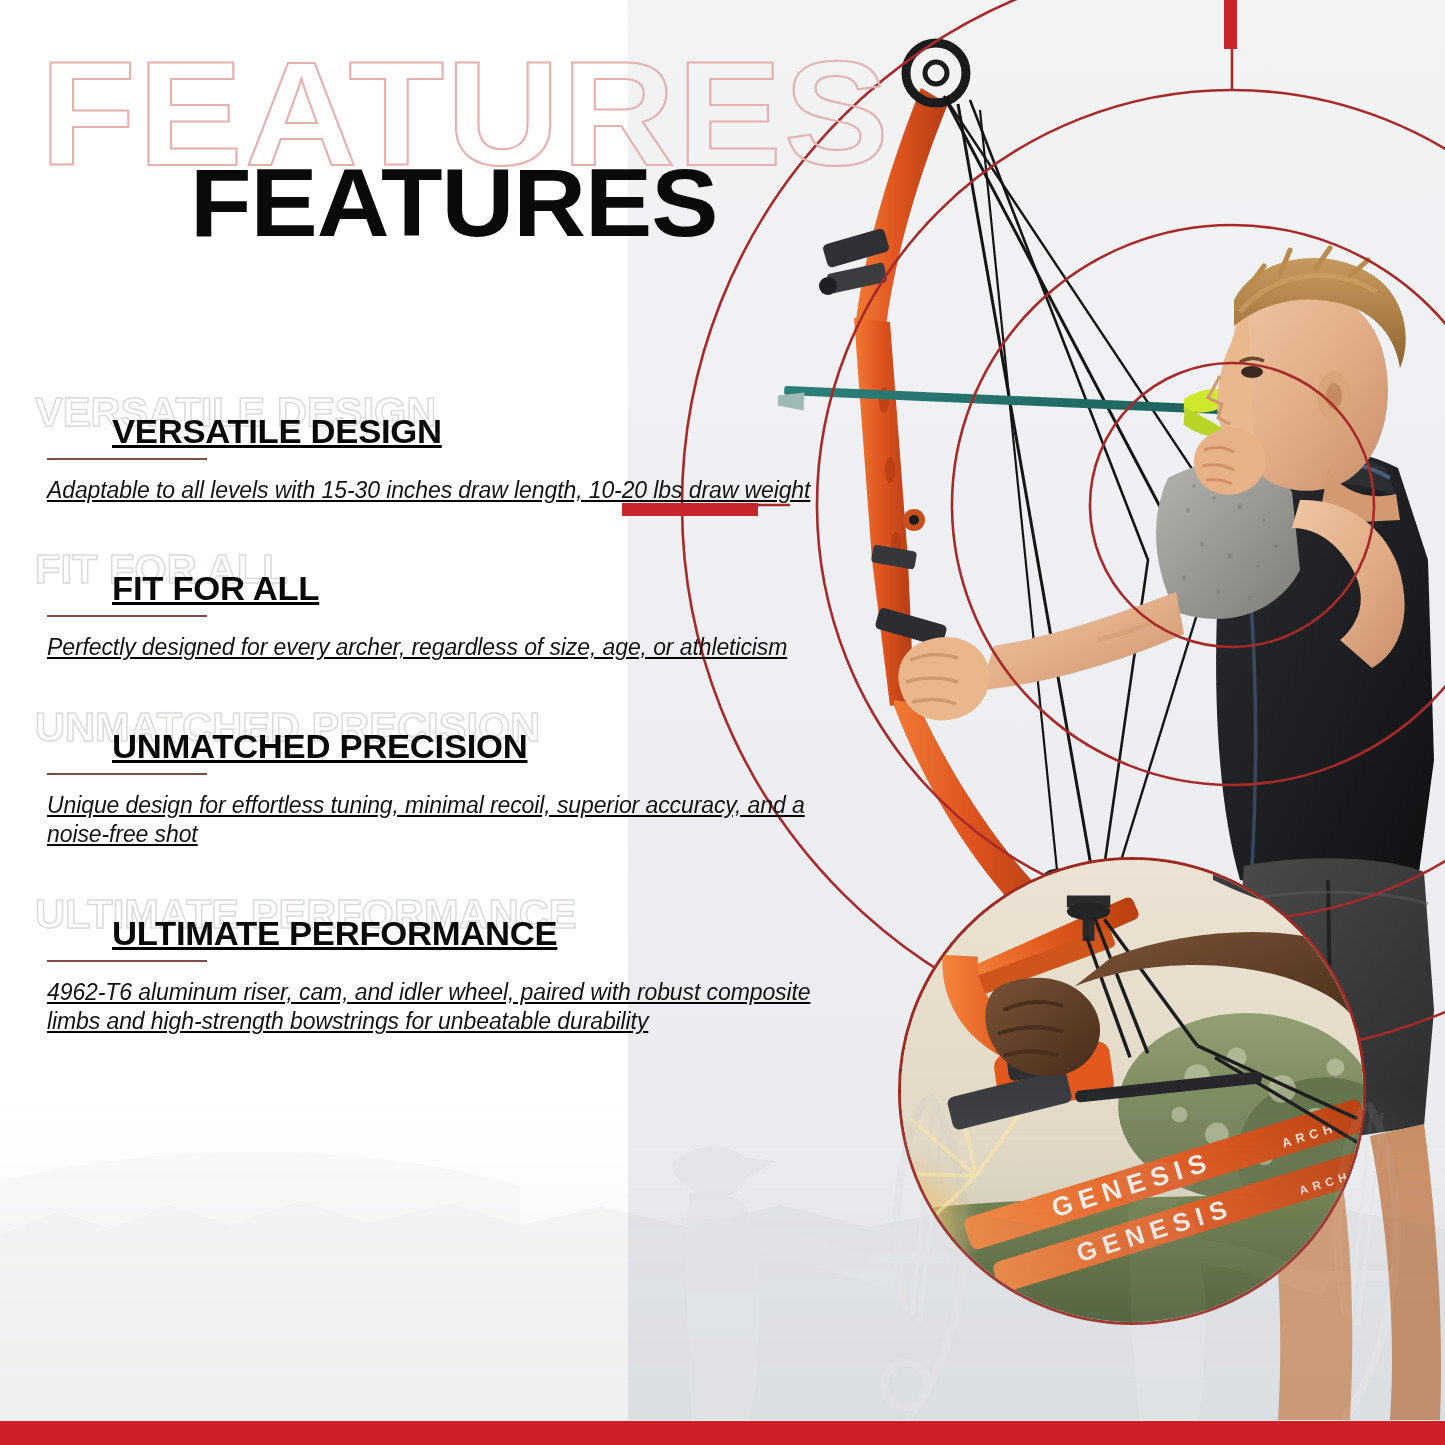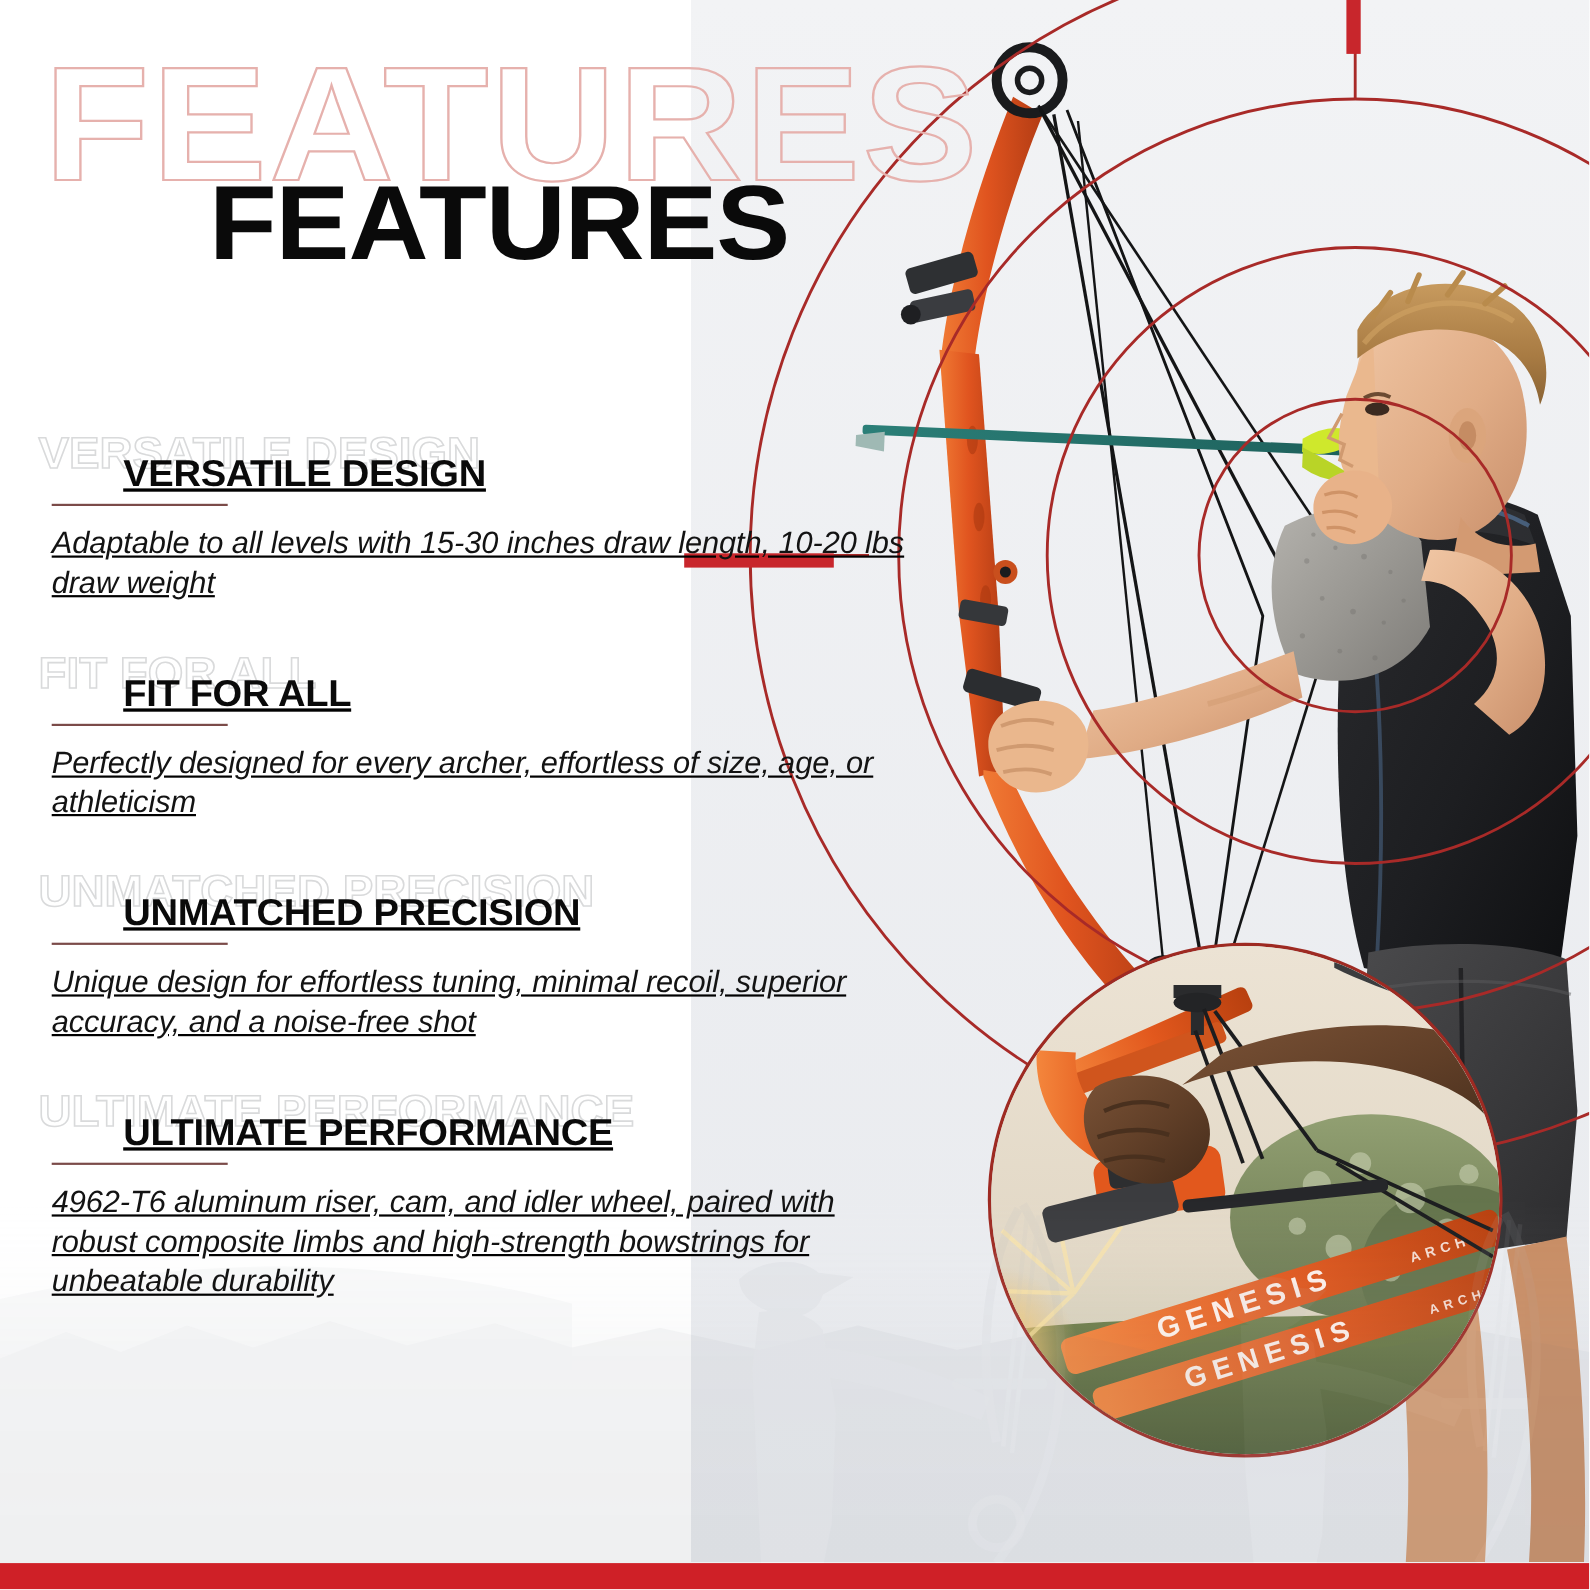--- a/index.html
+++ b/index.html
@@ -153,21 +153,21 @@
   }
   .feat-rule{
     position:relative;
     margin-top:10px;
     margin-left:0px;
     width:160px; height:2px;
     background:#7b4b49;
   }
   .feat-body{
     margin-top:16px;
-    font-size:28px;
+    font-size:23px;
     font-style:italic;
     line-height:1.28;
     color:#131313;
     letter-spacing:-0.1px;
     max-width:790px;
   }
 
   
   .footer-bar{
     position:absolute;
@@ -523,21 +523,21 @@
       <div class="feat-ghost">VERSATILE DESIGN</div>
       <div class="feat-head">VERSATILE DESIGN</div>
       <div class="feat-rule"></div>
       <div class="feat-body">Adaptable to all levels with 15-30 inches draw length, 10-20 lbs draw weight</div>
     </div>
 
     <div class="feature">
       <div class="feat-ghost">FIT FOR ALL</div>
       <div class="feat-head">FIT FOR ALL</div>
       <div class="feat-rule"></div>
-      <div class="feat-body">Perfectly designed for every archer, effortless of size, age, or athleticism</div>
+      <div class="feat-body">Perfectly designed for every archer, regardless of size, age, or athleticism</div>
     </div>
 
     <div class="feature">
       <div class="feat-ghost">UNMATCHED PRECISION</div>
       <div class="feat-head">UNMATCHED PRECISION</div>
       <div class="feat-rule"></div>
       <div class="feat-body">Unique design for effortless tuning, minimal recoil, superior accuracy, and a noise-free shot</div>
     </div>
 
     <div class="feature">

